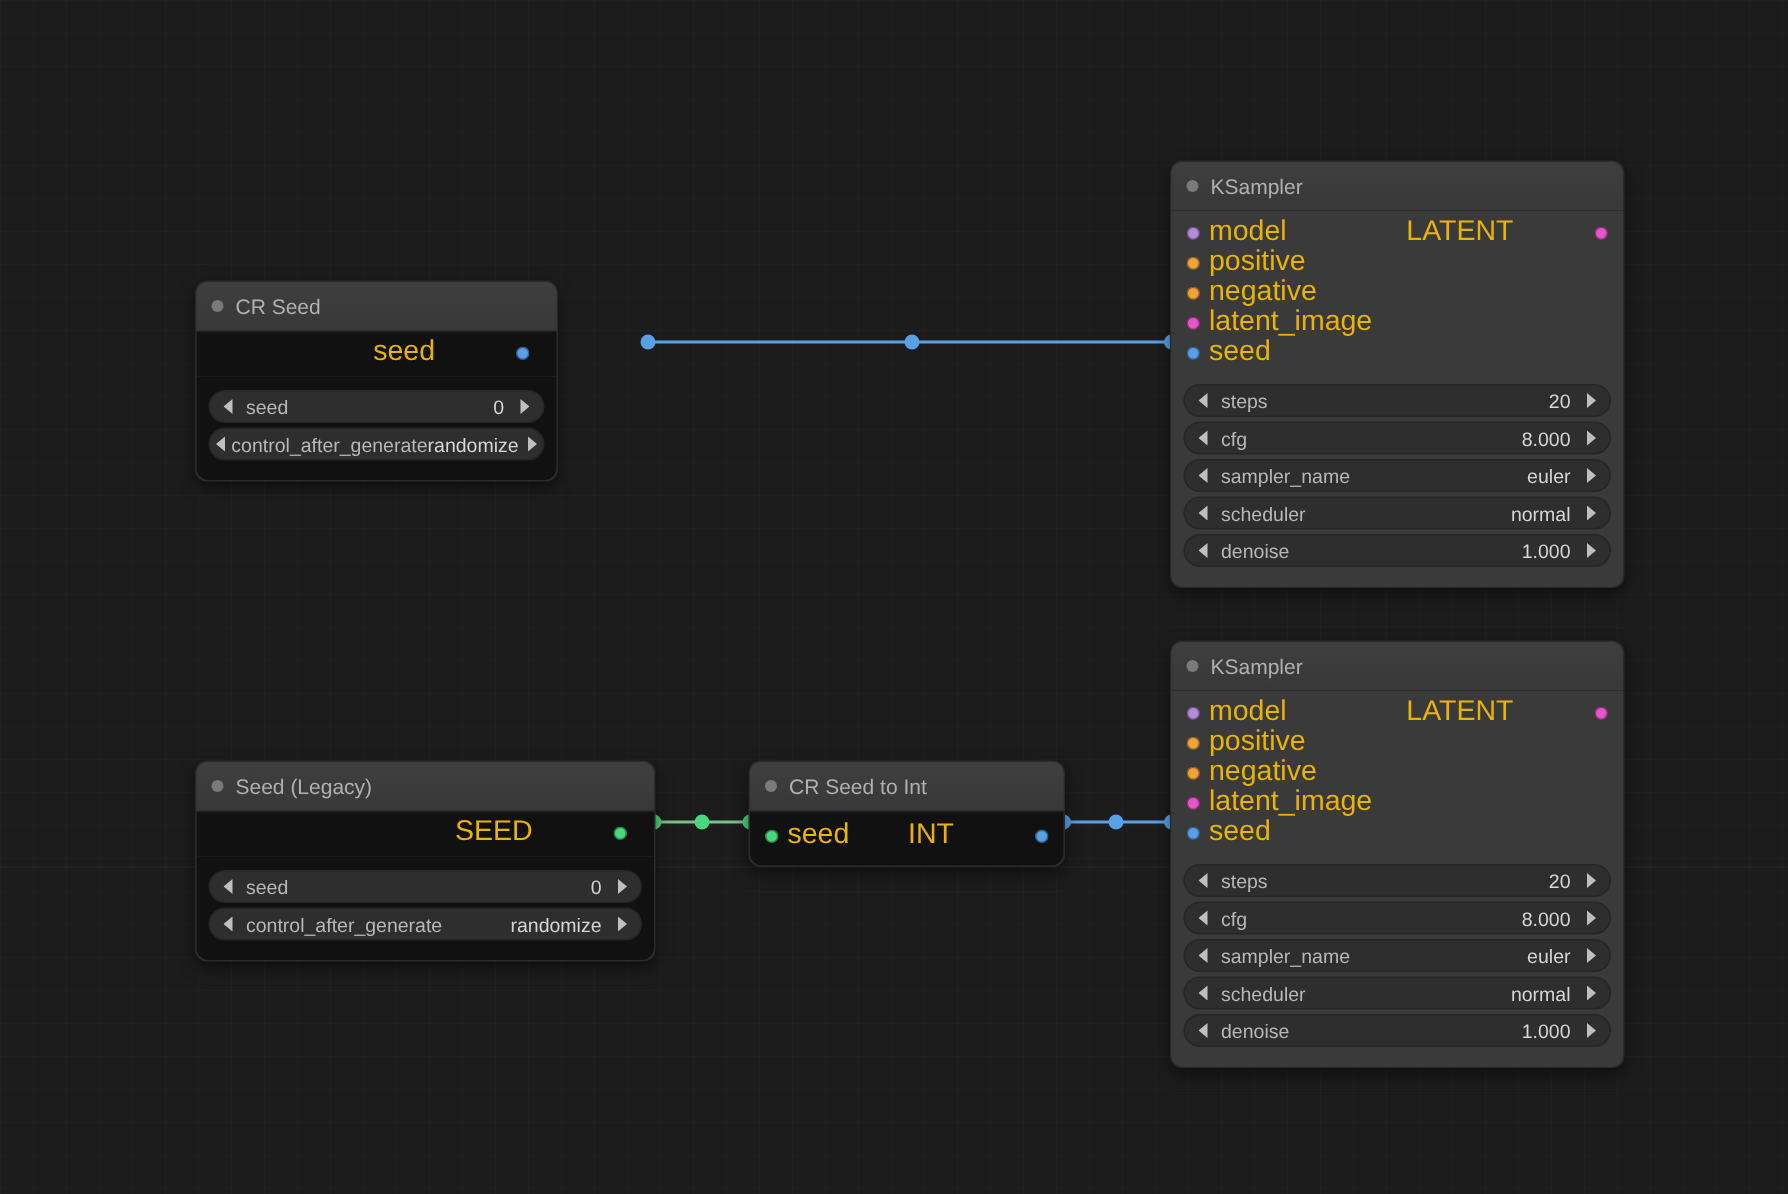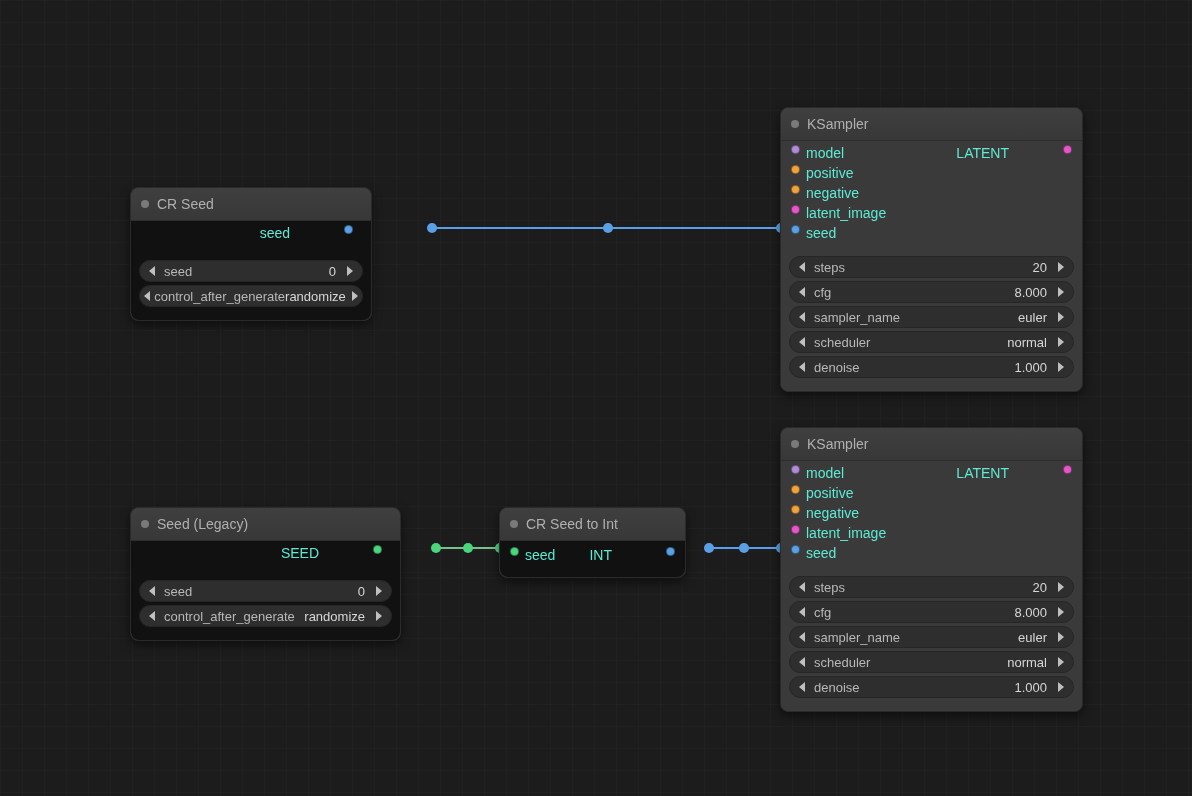--- a/index.html
+++ b/index.html
@@ -48,24 +48,24 @@
   }
   .node-header .title {
     font-size: 14px; color: #b0b0b0;
   }
   .node-body {
     background: #111111;
     border-bottom-left-radius: 8px; border-bottom-right-radius: 8px;
     padding: 6px 8px 10px 8px;
   }
   .io-row, .io-row-left {
-    display: flex; 
-    font-size: 14px;
+    display: flex; align-items: center;
+    font-size: 19px;
     height: 20px;
-    color: #5eead4;
+    color: #eab308;
     position: relative;
   }
   .io-row-right { justify-content: flex-end; text-align: right; gap: 48px; }
   .io-block { padding: 4px 10px 2px 10px; }
   .io-block.outputs { padding-bottom: 6px; }
   .io-label { padding: 0 6px; }
   .port {
     width: 9px; height: 9px; border-radius: 50%;
     border: 1px solid rgba(0,0,0,0.4);
     display: inline-block;
@@ -158,21 +158,21 @@
         <span class="value">randomize</span>
         <span class="arrow">
             <svg viewBox="0 0 8 10">
               <polygon points="2,0 2,10 8,5" fill="#bfbfbf"></polygon>
             </svg>
           </span>
       </div>
     </div>
   </div>
 
-  <div class="node" style="left:130px; top:507px; width:271px;">
+  <div class="node" style="left:130px; top:507px; width:307px;">
     <div class="node-header">
       <span class="title-dot"></span>
       <span class="title">Seed (Legacy)</span>
     </div>
     <div class="io-block outputs outputs-right" style="background:#111;">
       <div class="io-row io-row-right" style="padding-right:8px;">
         <span class="io-label">SEED</span>
         <span class="port" style="background:#4ad67a;"></span>
       </div>
     </div>
@@ -201,21 +201,21 @@
         <span class="value">randomize</span>
         <span class="arrow">
             <svg viewBox="0 0 8 10">
               <polygon points="2,0 2,10 8,5" fill="#bfbfbf"></polygon>
             </svg>
           </span>
       </div>
     </div>
   </div>
 
-  <div class="node" style="left:499px; top:507px; width:187px;">
+  <div class="node" style="left:499px; top:507px; width:211px;">
     <div class="node-header">
       <span class="title-dot"></span>
       <span class="title">CR Seed to Int</span>
     </div>
     <div class="io-block" style="background:#111; display:flex; justify-content:space-between; padding:6px 10px 10px 10px; border-bottom-left-radius:8px; border-bottom-right-radius:8px;">
       <div class="io-row">
         <span class="port" style="background:#4ad67a;"></span>
         <span class="io-label">seed</span>
       </div>
       <div class="io-row io-row-right">

